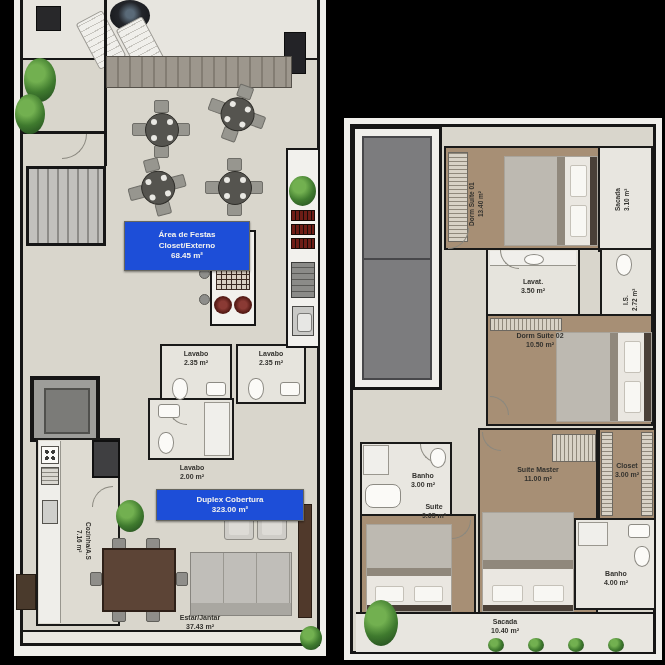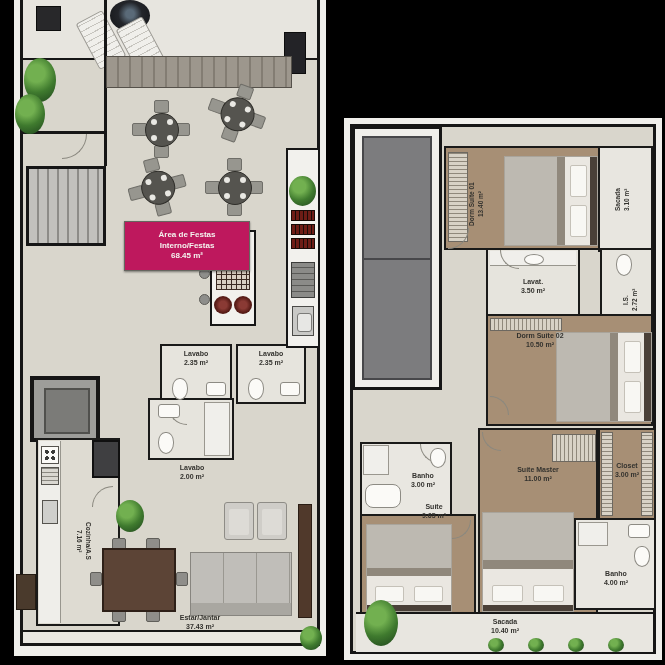--- a/index.html
+++ b/index.html
@@ -12,21 +12,21 @@
   .fg{background:#e6e4dd;}
   .fw{background:#a78f75;}
   .fl{background:#e9e7e1;}
   .wall{position:absolute;background:#161616;}
   .lbl{position:absolute;text-align:center;font-size:7px;line-height:1.25;font-weight:600;
        color:#33322e;z-index:30;}
   .lbl .ln{display:block;}
   .vlbl{position:absolute;writing-mode:vertical-rl;text-align:center;font-size:6.5px;
         line-height:1.35;font-weight:600;color:#33322e;z-index:30;}
   .vup{transform:rotate(180deg);}
-  .graybox{position:absolute;background:#be185d;border:1px solid #66665f;color:#f4f3ef;
+  .graybox{position:absolute;background:#1d4ed8;border:1px solid #66665f;color:#f4f3ef;
            text-align:center;display:flex;flex-direction:column;justify-content:center;
            font-weight:700;font-size:8px;line-height:1.3;z-index:40;box-shadow:0 1px 2px rgba(0,0,0,.45);}
   .plant{position:absolute;border-radius:50%;z-index:25;
          background:radial-gradient(circle at 38% 35%,#72b050 0 25%,#3f7a2e 55%,#295522 85%);}
   .stripeh{background:repeating-linear-gradient(0deg,#d8d2c6 0 3px,#8f887b 3px 4px);}
   .stripev{background:repeating-linear-gradient(90deg,#d8d2c6 0 3px,#8f887b 3px 4px);}
   .bed{position:absolute;background:#eae7e1;border:1px solid #a9a49b;z-index:10;}
   .bed .hb{position:absolute;background:#4a4038;}
   .bed .pl{position:absolute;background:#f8f7f3;border:1px solid #c5c1b8;border-radius:2px;}
   .bed .bl{position:absolute;background:#bdb9b1;}
@@ -105,21 +105,21 @@
     <div class="ttop">
         <span class="plate" style="left:5px;top:5px;"></span>
         <span class="plate" style="right:5px;top:5px;"></span>
         <span class="plate" style="left:5px;bottom:5px;"></span>
         <span class="plate" style="right:5px;bottom:5px;"></span>
       </div>
   </div>
 
   <div class="graybox" style="left:124px;top:221px;width:124px;height:48px;">
     <span>Área de Festas</span>
-    <span>Interno/Festas</span>
+    <span>Closet/Externo</span>
     <span>68.45 m²</span>
   </div>
 
   <div class="abs" style="left:210px;top:230px;width:46px;height:96px;background:#f2f1ed;border:2px solid #161616;z-index:10;"></div>
   <div class="abs" style="left:216px;top:238px;width:34px;height:24px;background:#d8cfc2;border:1px solid #3a2a22;background-image:repeating-linear-gradient(90deg,transparent 0 4px,#3a2a22 4px 5px),repeating-linear-gradient(0deg,transparent 0 4px,#3a2a22 4px 5px);z-index:11;"></div>
   <div class="abs" style="left:216px;top:266px;width:34px;height:24px;background:#d8cfc2;border:1px solid #3a2a22;background-image:repeating-linear-gradient(90deg,transparent 0 4px,#3a2a22 4px 5px),repeating-linear-gradient(0deg,transparent 0 4px,#3a2a22 4px 5px);z-index:11;"></div>
   <div class="abs" style="left:214px;top:296px;width:18px;height:18px;border-radius:50%;background:radial-gradient(circle,#8a3a34 0 30%,#5a1d18 60%,#38110d 100%);z-index:11;"></div>
   <div class="abs" style="left:234px;top:296px;width:18px;height:18px;border-radius:50%;background:radial-gradient(circle,#8a3a34 0 30%,#5a1d18 60%,#38110d 100%);z-index:11;"></div>
   <div class="abs" style="left:199px;top:242px;width:11px;height:11px;border-radius:50%;background:#8e8e8b;border:1px solid #5d5c57;z-index:9;"></div>
   <div class="abs" style="left:199px;top:268px;width:11px;height:11px;border-radius:50%;background:#8e8e8b;border:1px solid #5d5c57;z-index:9;"></div>
@@ -158,20 +158,24 @@
 
   <div class="room fg" style="left:148px;top:398px;width:86px;height:62px;"></div>
   <div class="abs" style="left:204px;top:402px;width:26px;height:54px;background:#f0efeb;border:1px solid #9a978f;"></div>
   <div class="fixt toilet" style="left:158px;top:432px;width:14px;height:20px;"></div>
   <div class="fixt" style="left:158px;top:404px;width:20px;height:12px;"></div>
   <div class="lbl" style="left:156px;top:464px;width:72px;">
     <span class="ln">Lavabo</span>
     <span class="ln">2.00 m²</span>
   </div>
 
+  <div class="graybox" style="left:156px;top:489px;width:146px;height:30px;">
+    <span>Duplex Cobertura</span>
+    <span>323.00 m²</span>
+  </div>
 
   <div class="room" style="left:36px;top:438px;width:84px;height:188px;background:#dedbd2;"></div>
   <div class="abs" style="left:39px;top:441px;width:22px;height:182px;background:#efeeea;border-right:1px solid #98968e;"></div>
   <div class="abs" style="left:41px;top:446px;width:18px;height:18px;background:#fbfaf7;border:1px solid #55534e;background-image:radial-gradient(circle at 30% 30%,#3a3a38 0 2px,transparent 2px),radial-gradient(circle at 70% 30%,#3a3a38 0 2px,transparent 2px),radial-gradient(circle at 30% 70%,#3a3a38 0 2px,transparent 2px),radial-gradient(circle at 70% 70%,#3a3a38 0 2px,transparent 2px);"></div>
   <div class="abs" style="left:41px;top:467px;width:18px;height:18px;background:#d9d7d1;border:1px solid #55534e;background-image:repeating-linear-gradient(0deg,transparent 0 3px,#8a8881 3px 4px);"></div>
   <div class="abs" style="left:42px;top:500px;width:16px;height:24px;background:#cfcfcc;border:1px solid #55534e;"></div>
   <div class="abs" style="left:92px;top:440px;width:28px;height:38px;background:#3f3f41;border:2px solid #101010;"></div>
   <div class="vlbl" style="left:74px;top:486px;height:110px;">
     <span style="display:block;">Cozinha/A.S</span>
     <span style="display:block;">7.16 m²</span>

